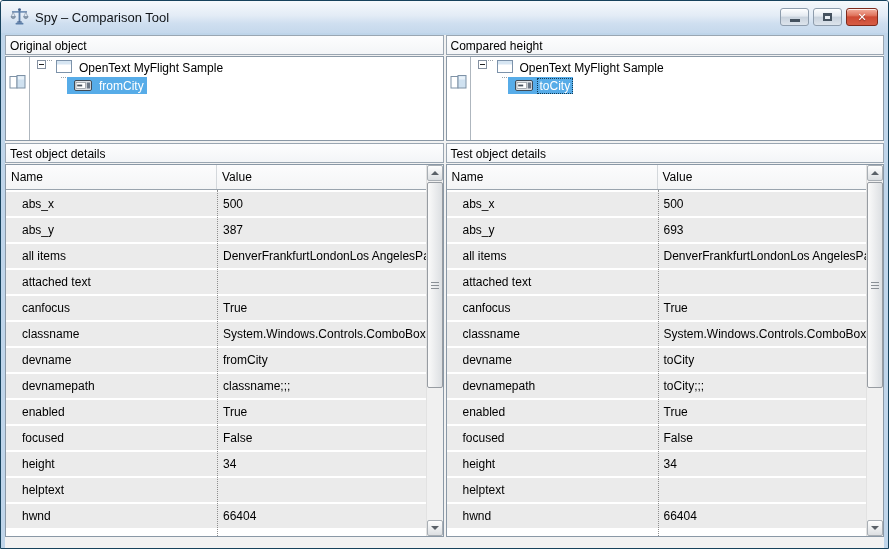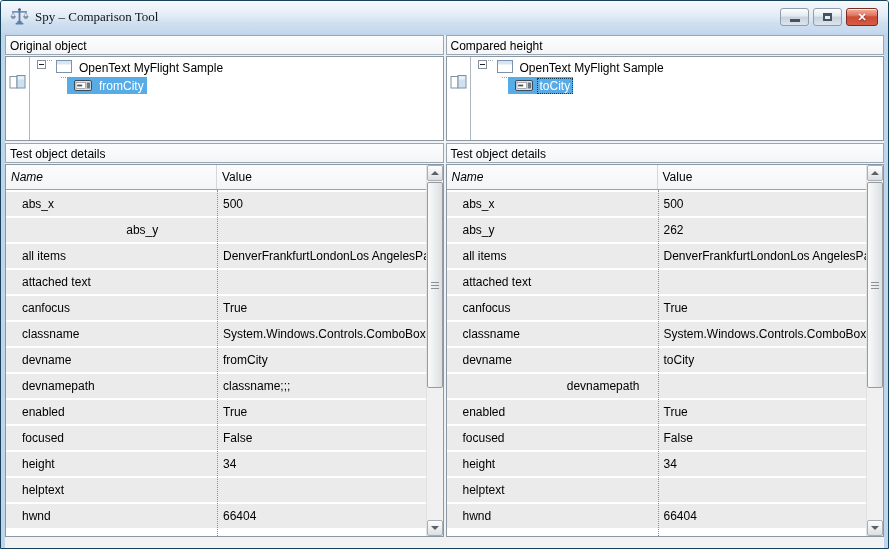--- a/index.html
+++ b/index.html
@@ -16,21 +16,21 @@
     border-radius: 3px 3px 0 0;
     background: #bfd5ea;
     display: flex; flex-direction: column;
     overflow: hidden;
   }
   
   .titlebar {
     height: 28px; flex: 0 0 28px;
     background: linear-gradient(180deg, #f6f9fc 0%, #e3ecf6 45%, #cfdff0 70%, #c5d8ec 100%);
     display: flex; align-items: center;
-    padding: 16px 9px; position: relative; font-family: Liberation Serif, serif;
+    padding: 16px 9px; position: relative;
   }
   .app-icon { width: 19px; height: 18px; margin-right: 6px; flex: 0 0 auto; }
   .title-text { font-size: 13px; color: #101418; white-space: nowrap; }
   .caption-buttons { position: absolute; right: 10px; top: 7px; display: flex; gap: 4px; }
   .cap-btn {
     width: 29px; height: 18px;
     border: 1px solid #8e9dad; border-radius: 3px;
     background: linear-gradient(180deg, #fdfeff 0%, #e3e9f0 45%, #c8d2dd 50%, #dde4ec 100%);
     box-shadow: inset 0 1px 0 rgba(255,255,255,.8);
     display: flex; align-items: center; justify-content: center;
@@ -105,21 +105,20 @@
   .thead {
     height: 25px; flex: 0 0 25px;
     display: flex;
     background: linear-gradient(180deg, #fcfcfd, #f4f5f6);
     border-bottom: 1px solid #9aa4ae;
   }
   .th-name {
     width: 211px; flex: 0 0 211px;
     border-right: 1px solid #d4d8dc;
     padding: 5px 0 0 5px;
-    font-style: italic;
   }
   .th-value { flex: 1; padding: 5px 0 0 5px; }
   .tbody { flex: 1; position: relative; background: #fff; padding-top: 2px; overflow: hidden; }
   .tbody::before {
     content: ""; position: absolute; left: 211px; top: 0; bottom: 0;
     border-left: 1px dotted #8e8e8e;
   }
   .trow { height: 24px; margin-bottom: 2px; display: flex; background: #ebebeb; justify-content: center; }
   .td-name { width: 211px; flex: 0 0 211px; padding-left: 16px; line-height: 24px; overflow: hidden; white-space: nowrap; }
   .td-value { flex: 1; padding-left: 6px; line-height: 24px; overflow: hidden; white-space: nowrap; text-overflow: clip; }
@@ -225,20 +224,21 @@
             <span class="th-name">Name</span>
             <span class="th-value">Value</span>
           </div>
           <div class="tbody">
             <div class="trow">
                 <span class="td-name">abs_x</span>
                 <span class="td-value">500</span>
               </div>
             <div class="trow">
                 <span class="td-name">abs_y</span>
+                <span class="td-value">387</span>
               </div>
             <div class="trow">
                 <span class="td-name">all items</span>
                 <span class="td-value">DenverFrankfurtLondonLos AngelesParis...</span>
               </div>
             <div class="trow">
                 <span class="td-name">attached text</span>
                 <span class="td-value"></span>
               </div>
             <div class="trow">
@@ -338,21 +338,21 @@
             <span class="th-name">Name</span>
             <span class="th-value">Value</span>
           </div>
           <div class="tbody">
             <div class="trow">
                 <span class="td-name">abs_x</span>
                 <span class="td-value">500</span>
               </div>
             <div class="trow">
                 <span class="td-name">abs_y</span>
-                <span class="td-value">262</span>
+                <span class="td-value">693</span>
               </div>
             <div class="trow">
                 <span class="td-name">all items</span>
                 <span class="td-value">DenverFrankfurtLondonLos AngelesPar...</span>
               </div>
             <div class="trow">
                 <span class="td-name">attached text</span>
                 <span class="td-value"></span>
               </div>
             <div class="trow">
@@ -362,20 +362,21 @@
             <div class="trow">
                 <span class="td-name">classname</span>
                 <span class="td-value">System.Windows.Controls.ComboBox</span>
               </div>
             <div class="trow">
                 <span class="td-name">devname</span>
                 <span class="td-value">toCity</span>
               </div>
             <div class="trow">
                 <span class="td-name">devnamepath</span>
+                <span class="td-value">toCity;;;</span>
               </div>
             <div class="trow">
                 <span class="td-name">enabled</span>
                 <span class="td-value">True</span>
               </div>
             <div class="trow">
                 <span class="td-name">focused</span>
                 <span class="td-value">False</span>
               </div>
             <div class="trow">

